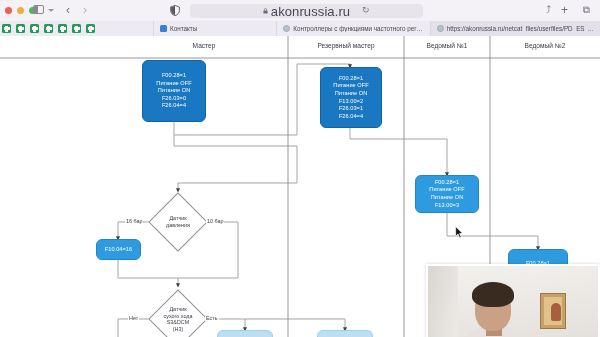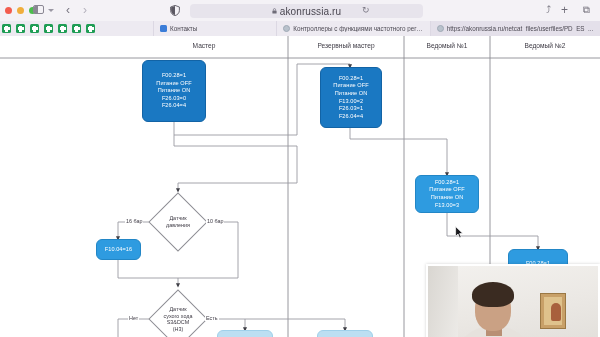--- a/index.html
+++ b/index.html
@@ -58,21 +58,21 @@
     width: 10px; height: 11px;
   }
   .addressbar {
     position: absolute; left: 190px; top: 4px;
     width: 233px; height: 14px;
     background: #e7e4ec; border-radius: 4px;
     display: flex; align-items: center; justify-content: center;
     gap: 3px;
   }
   .url-text {
-    font-size: 10px; color: #4a4751; letter-spacing: .1px;
+    font-size: 13px; color: #4a4751; letter-spacing: .1px;
     white-space: nowrap;
   }
   .reload-icon {
     position: absolute; left: 362px; top: 5px;
     font-size: 9px; color: #7b7884; line-height: 10px;
   }
   .tb-right { position: absolute; top: 4px; color: #6f6c78; }
   .share-icon { right: 49px; font-size: 10px; line-height: 12px; }
   .plus-icon  { right: 32px; font-size: 12px; line-height: 12px; }
   .tabs-icon  { right: 10px; font-size: 10px; line-height: 12px; }

